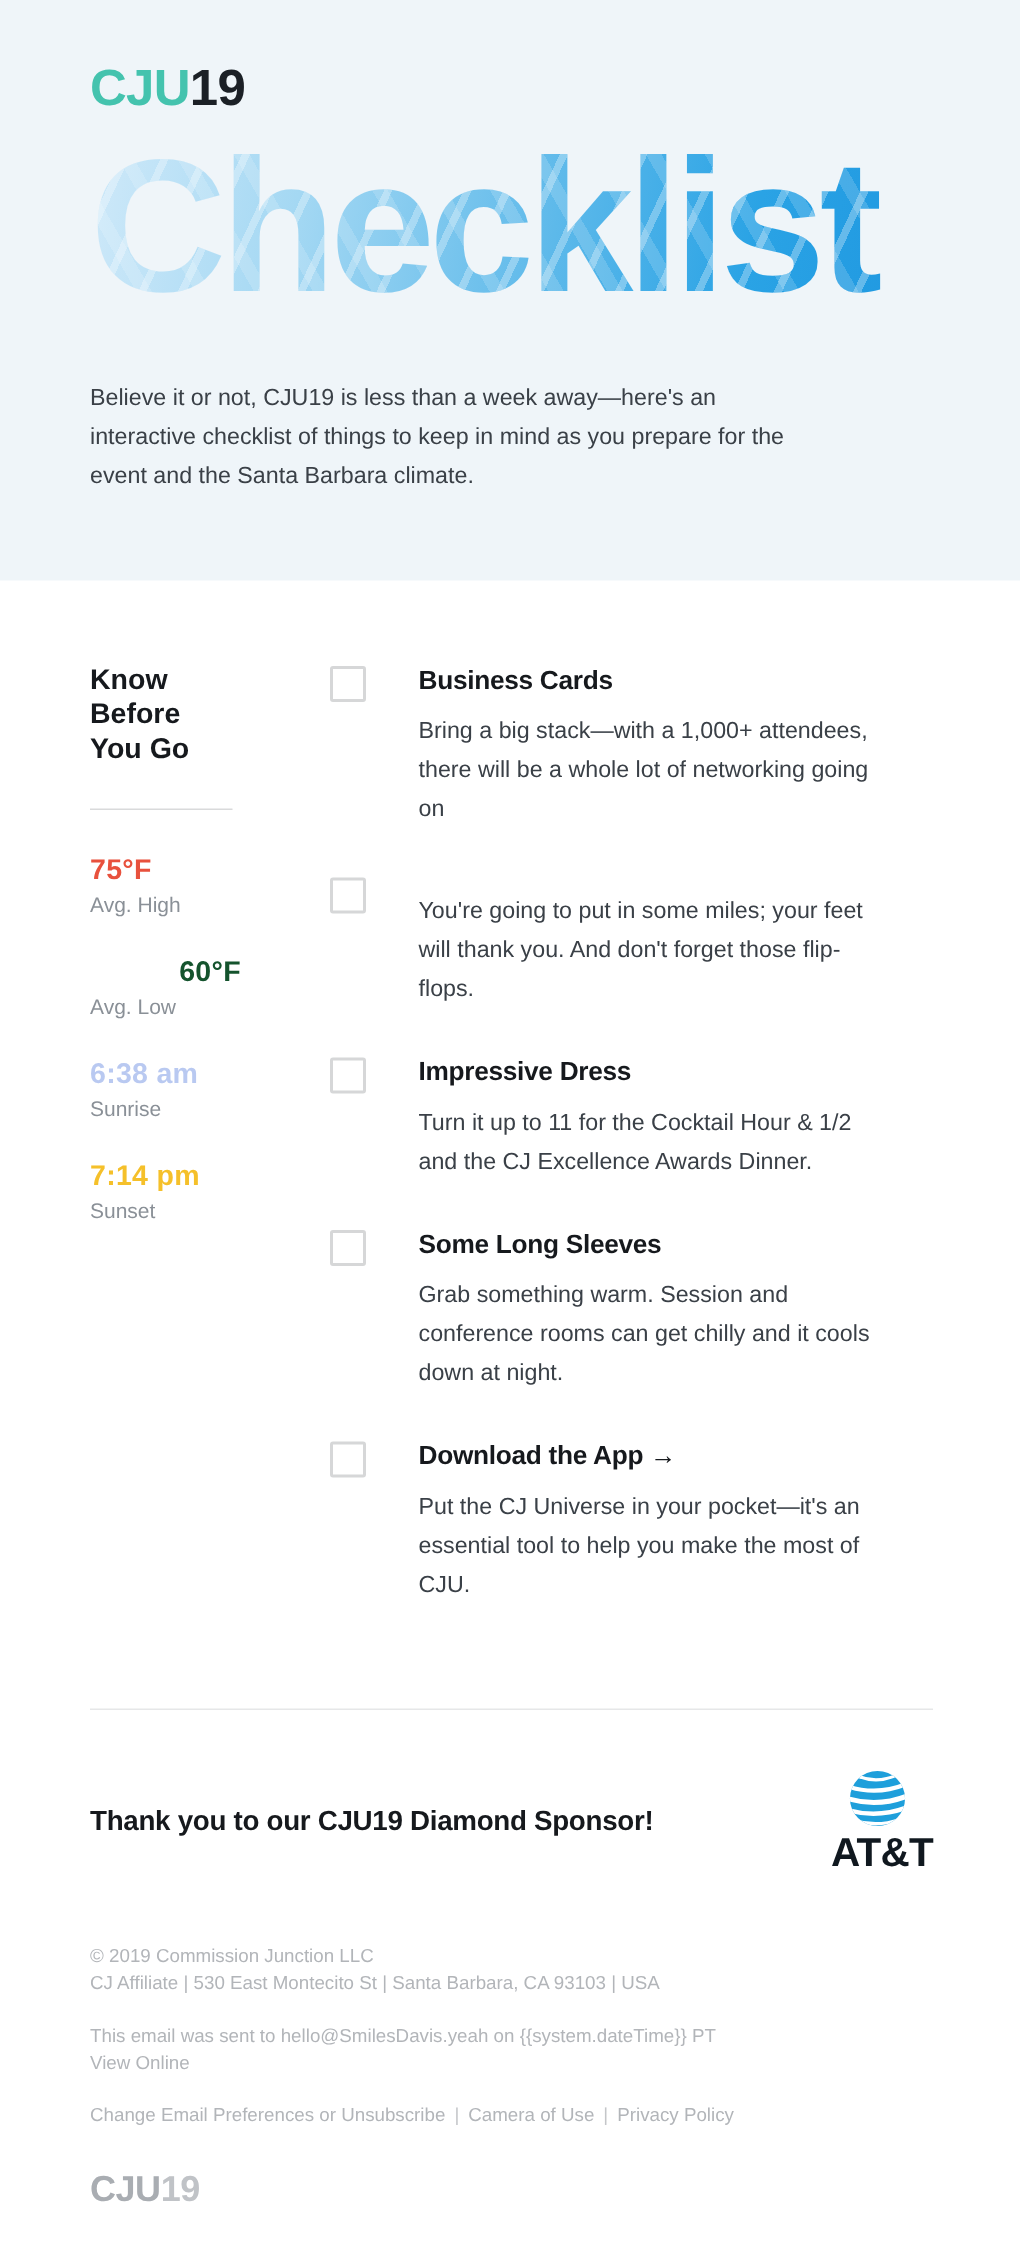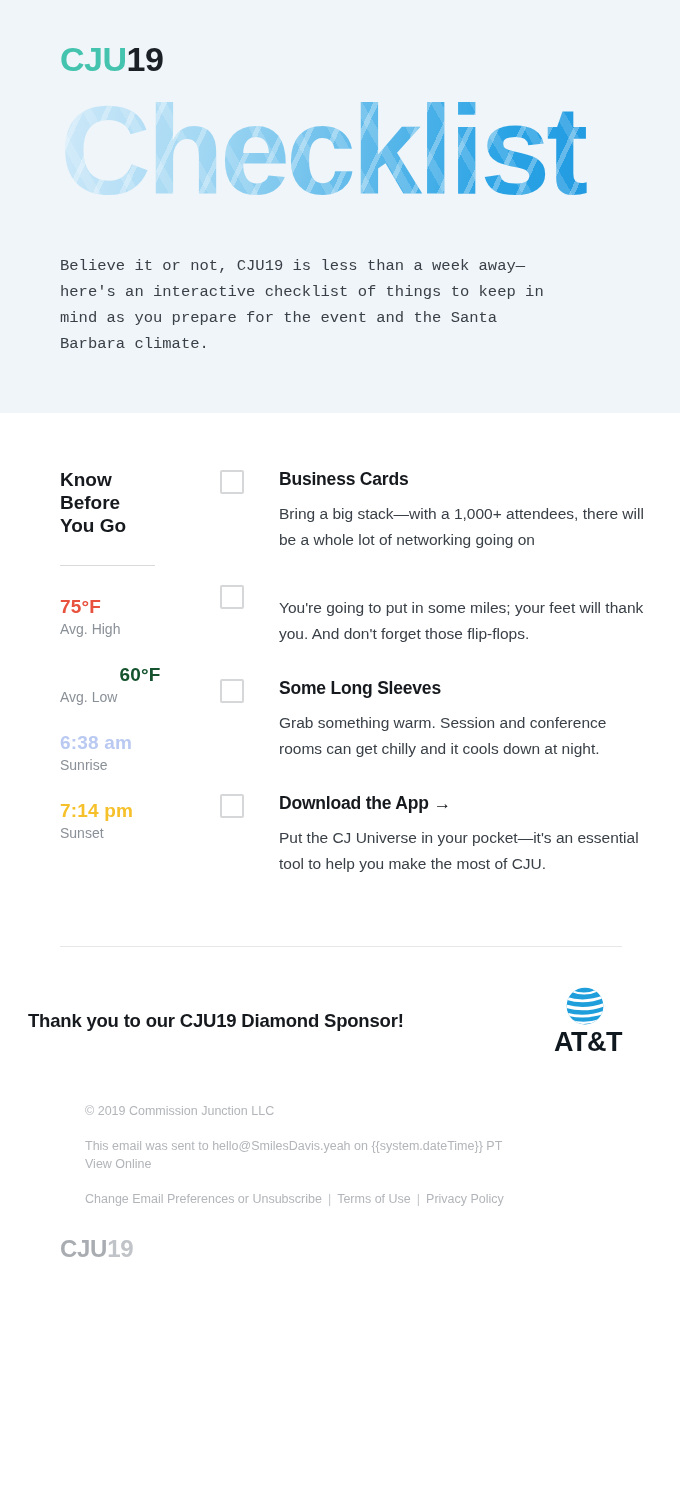--- a/index.html
+++ b/index.html
@@ -29,25 +29,24 @@
     color:transparent;
     white-space:nowrap;
   }
 
   .intro {
     margin-top:44px;
     max-width:490px;
     font-size:15.5px;
     line-height:26px;
     color:#3a4047;
-    font-family:Liberation Mono, monospace;
-  }
-
-  
-  .main { display:flex; padding:56px 36px 0 60px; }
+  }
+
+  
+  .main { display:flex; padding:56px 88px 0 60px; }
   .aside { width:160px; flex:none; }
   .kbyg {
     font-size:19px; font-weight:800; line-height:1.2;
     color:#16191d; white-space:pre-line;
   }
   .aside-rule { width:95px; border:none; border-top:1px solid #d9dadb; margin-top:28px; }
   .stats { margin-top:30px; }
   .stat { margin-bottom:27px; }
   .stat-value { font-size:19px; font-weight:800; letter-spacing:0.2px; }
   .stat-label { font-size:14px; color:#8a9097; margin-top:3px; }
@@ -66,29 +65,29 @@
     color:transparent;
   }
   .checkbox.checked { border-color:#0f8fdc; color:#0f8fdc; }
   .checkbox svg { width:15px; height:15px; display:block; }
   .item-body { margin-left:35px; }
   .item-title { font-size:17.5px; font-weight:800; color:#16191d; letter-spacing:-0.2px; }
   .item-desc { margin-top:11px; font-size:15.5px; line-height:26px; color:#3a4047; max-width:372px; }
 
   
   .rule { border:none; border-top:1px solid #e6e7e8; margin:38px 58px 0 60px; }
-  .sponsor { display:flex; align-items:center; justify-content:space-between; padding:38px 58px 0 28px;gap:10px; }
+  .sponsor { display:flex; align-items:center; justify-content:space-between; padding:38px 58px 0 60px;gap:10px; }
   .sponsor-heading { font-size:18.5px; font-weight:800; color:#16191d; letter-spacing:-0.2px; }
   .att { display:flex; align-items:center;flex-direction:column; }
   .att svg { display:block; }
   .att-word { font-size:27px; font-weight:700; color:#10181f; margin-left:7px; letter-spacing:-0.5px; }
 
   
   .footer { padding:44px 58px 0 60px; font-size:12.5px; line-height:18px; color:#b2b5b9; }
-  .f-group { margin-bottom:17px;margin-left:25px; }
+  .f-group { margin-bottom:17px; }
   .f-link { color:#b2b5b9; text-decoration:none; cursor:pointer; }
   .f-sep { color:#c4c6c9; padding:0 6px; }
 
   .bottom-logo { padding:10px 58px 42px 60px; font-size:24px; font-weight:800; letter-spacing:-0.3px; }
   .bottom-logo .lg-a { color:#a9adb2; }
   .bottom-logo .lg-b { color:#c0c3c7; }
 </style>
 </head>
 <body>
 
@@ -147,20 +146,31 @@
         <span class="checkbox">
             <svg viewBox="0 0 24 24">
               <path d="M4.5 12.5l5 5L19.5 6.5" stroke="currentColor" stroke-width="4" fill="none" stroke-linecap="round" stroke-linejoin="round"></path>
             </svg>
           </span>
         <div class="item-body">
           <p class="item-desc">You're going to put in some miles; your feet will thank you. And don't forget those flip-flops.</p>
         </div>
       </div>
 
+      <div class="item">
+        <span class="checkbox">
+            <svg viewBox="0 0 24 24">
+              <path d="M4.5 12.5l5 5L19.5 6.5" stroke="currentColor" stroke-width="4" fill="none" stroke-linecap="round" stroke-linejoin="round"></path>
+            </svg>
+          </span>
+        <div class="item-body">
+          <h3 class="item-title">Impressive Dress</h3>
+          <p class="item-desc">Turn it up to 11 for the Cocktail Hour &amp; 1/2 and the CJ Excellence Awards Dinner.</p>
+        </div>
+      </div>
 
       <div class="item">
         <span class="checkbox">
             <svg viewBox="0 0 24 24">
               <path d="M4.5 12.5l5 5L19.5 6.5" stroke="currentColor" stroke-width="4" fill="none" stroke-linecap="round" stroke-linejoin="round"></path>
             </svg>
           </span>
         <div class="item-body">
           <h3 class="item-title">Some Long Sleeves</h3>
           <p class="item-desc">Grab something warm. Session and conference rooms can get chilly and it cools down at night.</p>
@@ -202,27 +212,28 @@
           <path d="M7 41 Q24 46 41 40" stroke-width="2.6"></path>
         </g>
       </svg>
       <span class="att-word">AT&amp;T</span>
     </div>
   </div>
 
   <div class="footer">
     <div class="f-group">
       <div>© 2019 Commission Junction LLC</div>
+      <div>CJ Affiliate  |  530 East Montecito St   |   Santa Barbara, CA 93103  |  USA</div>
     </div>
     <div class="f-group">
       <div>This email was sent to hello@SmilesDavis.yeah on {{system.dateTime}} PT</div>
       <div><a class="f-link">View Online</a></div>
     </div>
     <div class="f-group">
-      <a class="f-link">Change Email Preferences or Unsubscribe</a><span class="f-sep">|</span><a class="f-link">Terms of Use</a><span class="f-sep">|</span><a class="f-link">Privacy Policy</a>
+      <a class="f-link">Change Email Preferences or Unsubscribe</a><span class="f-sep">|</span><a class="f-link">Camera of Use</a><span class="f-sep">|</span><a class="f-link">Privacy Policy</a>
     </div>
   </div>
 
   <div class="bottom-logo">
     <span class="lg-a">CJU</span><span class="lg-b">19</span>
   </div>
 
 </div>
 
 </body></html>

